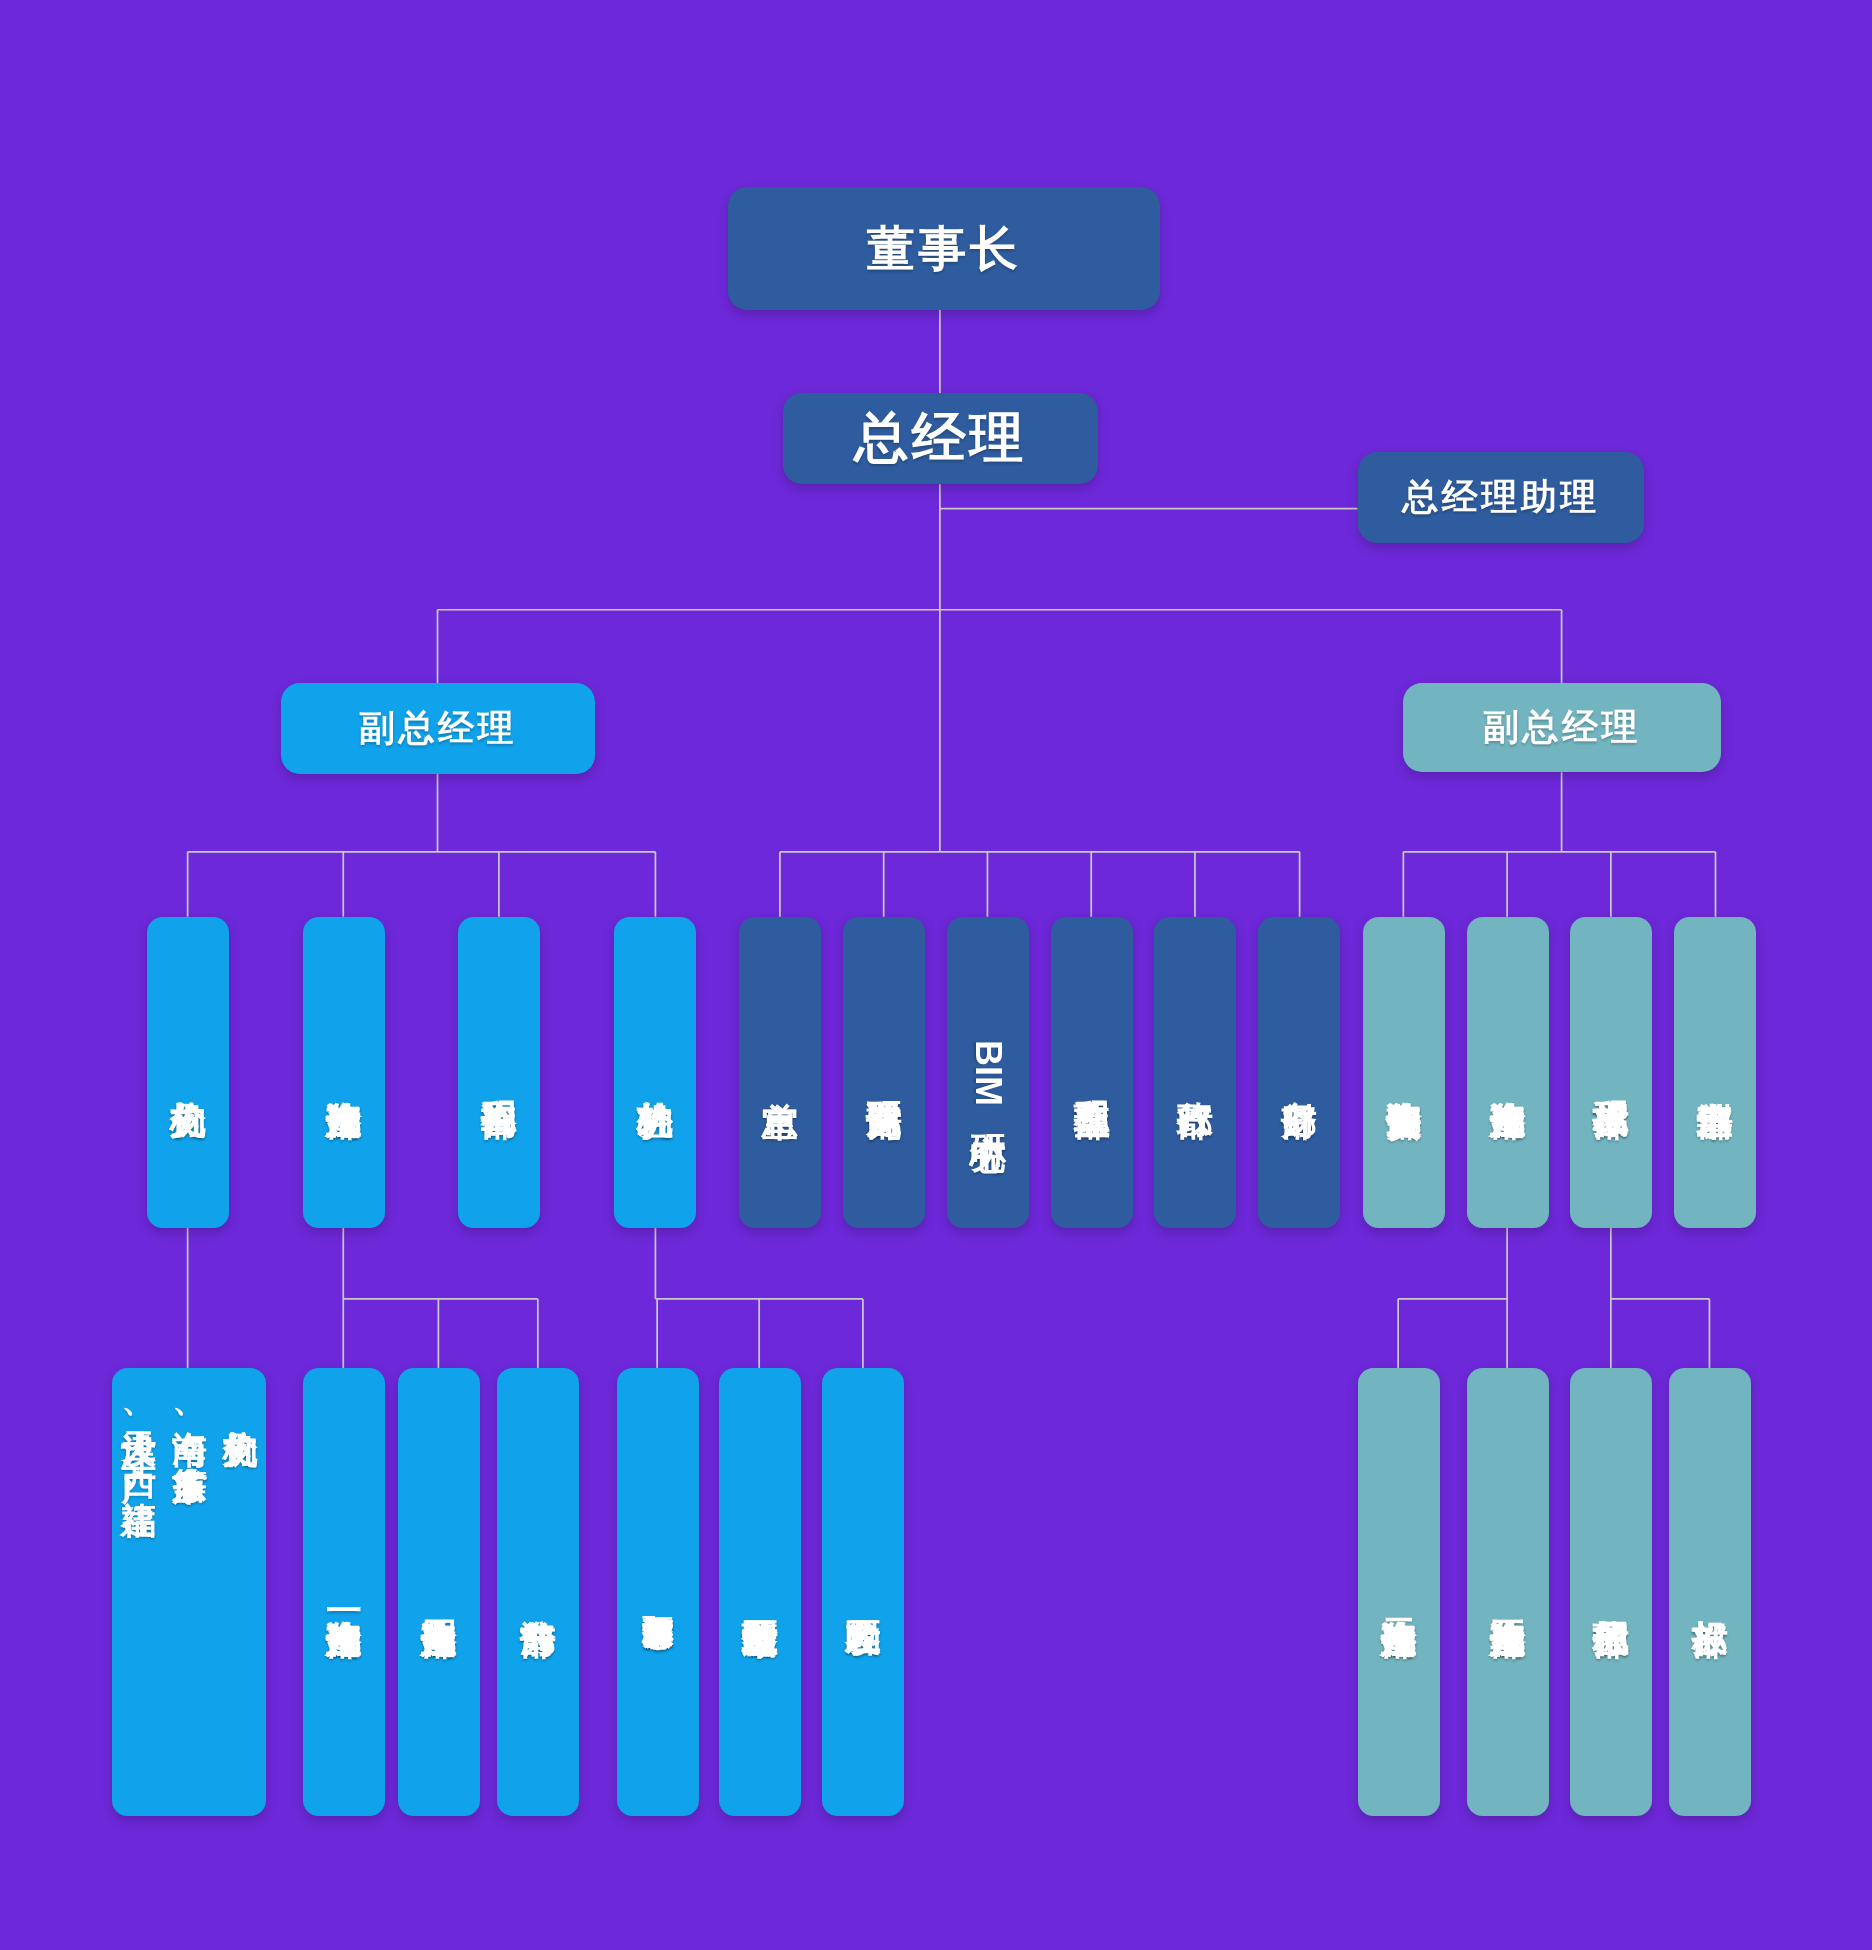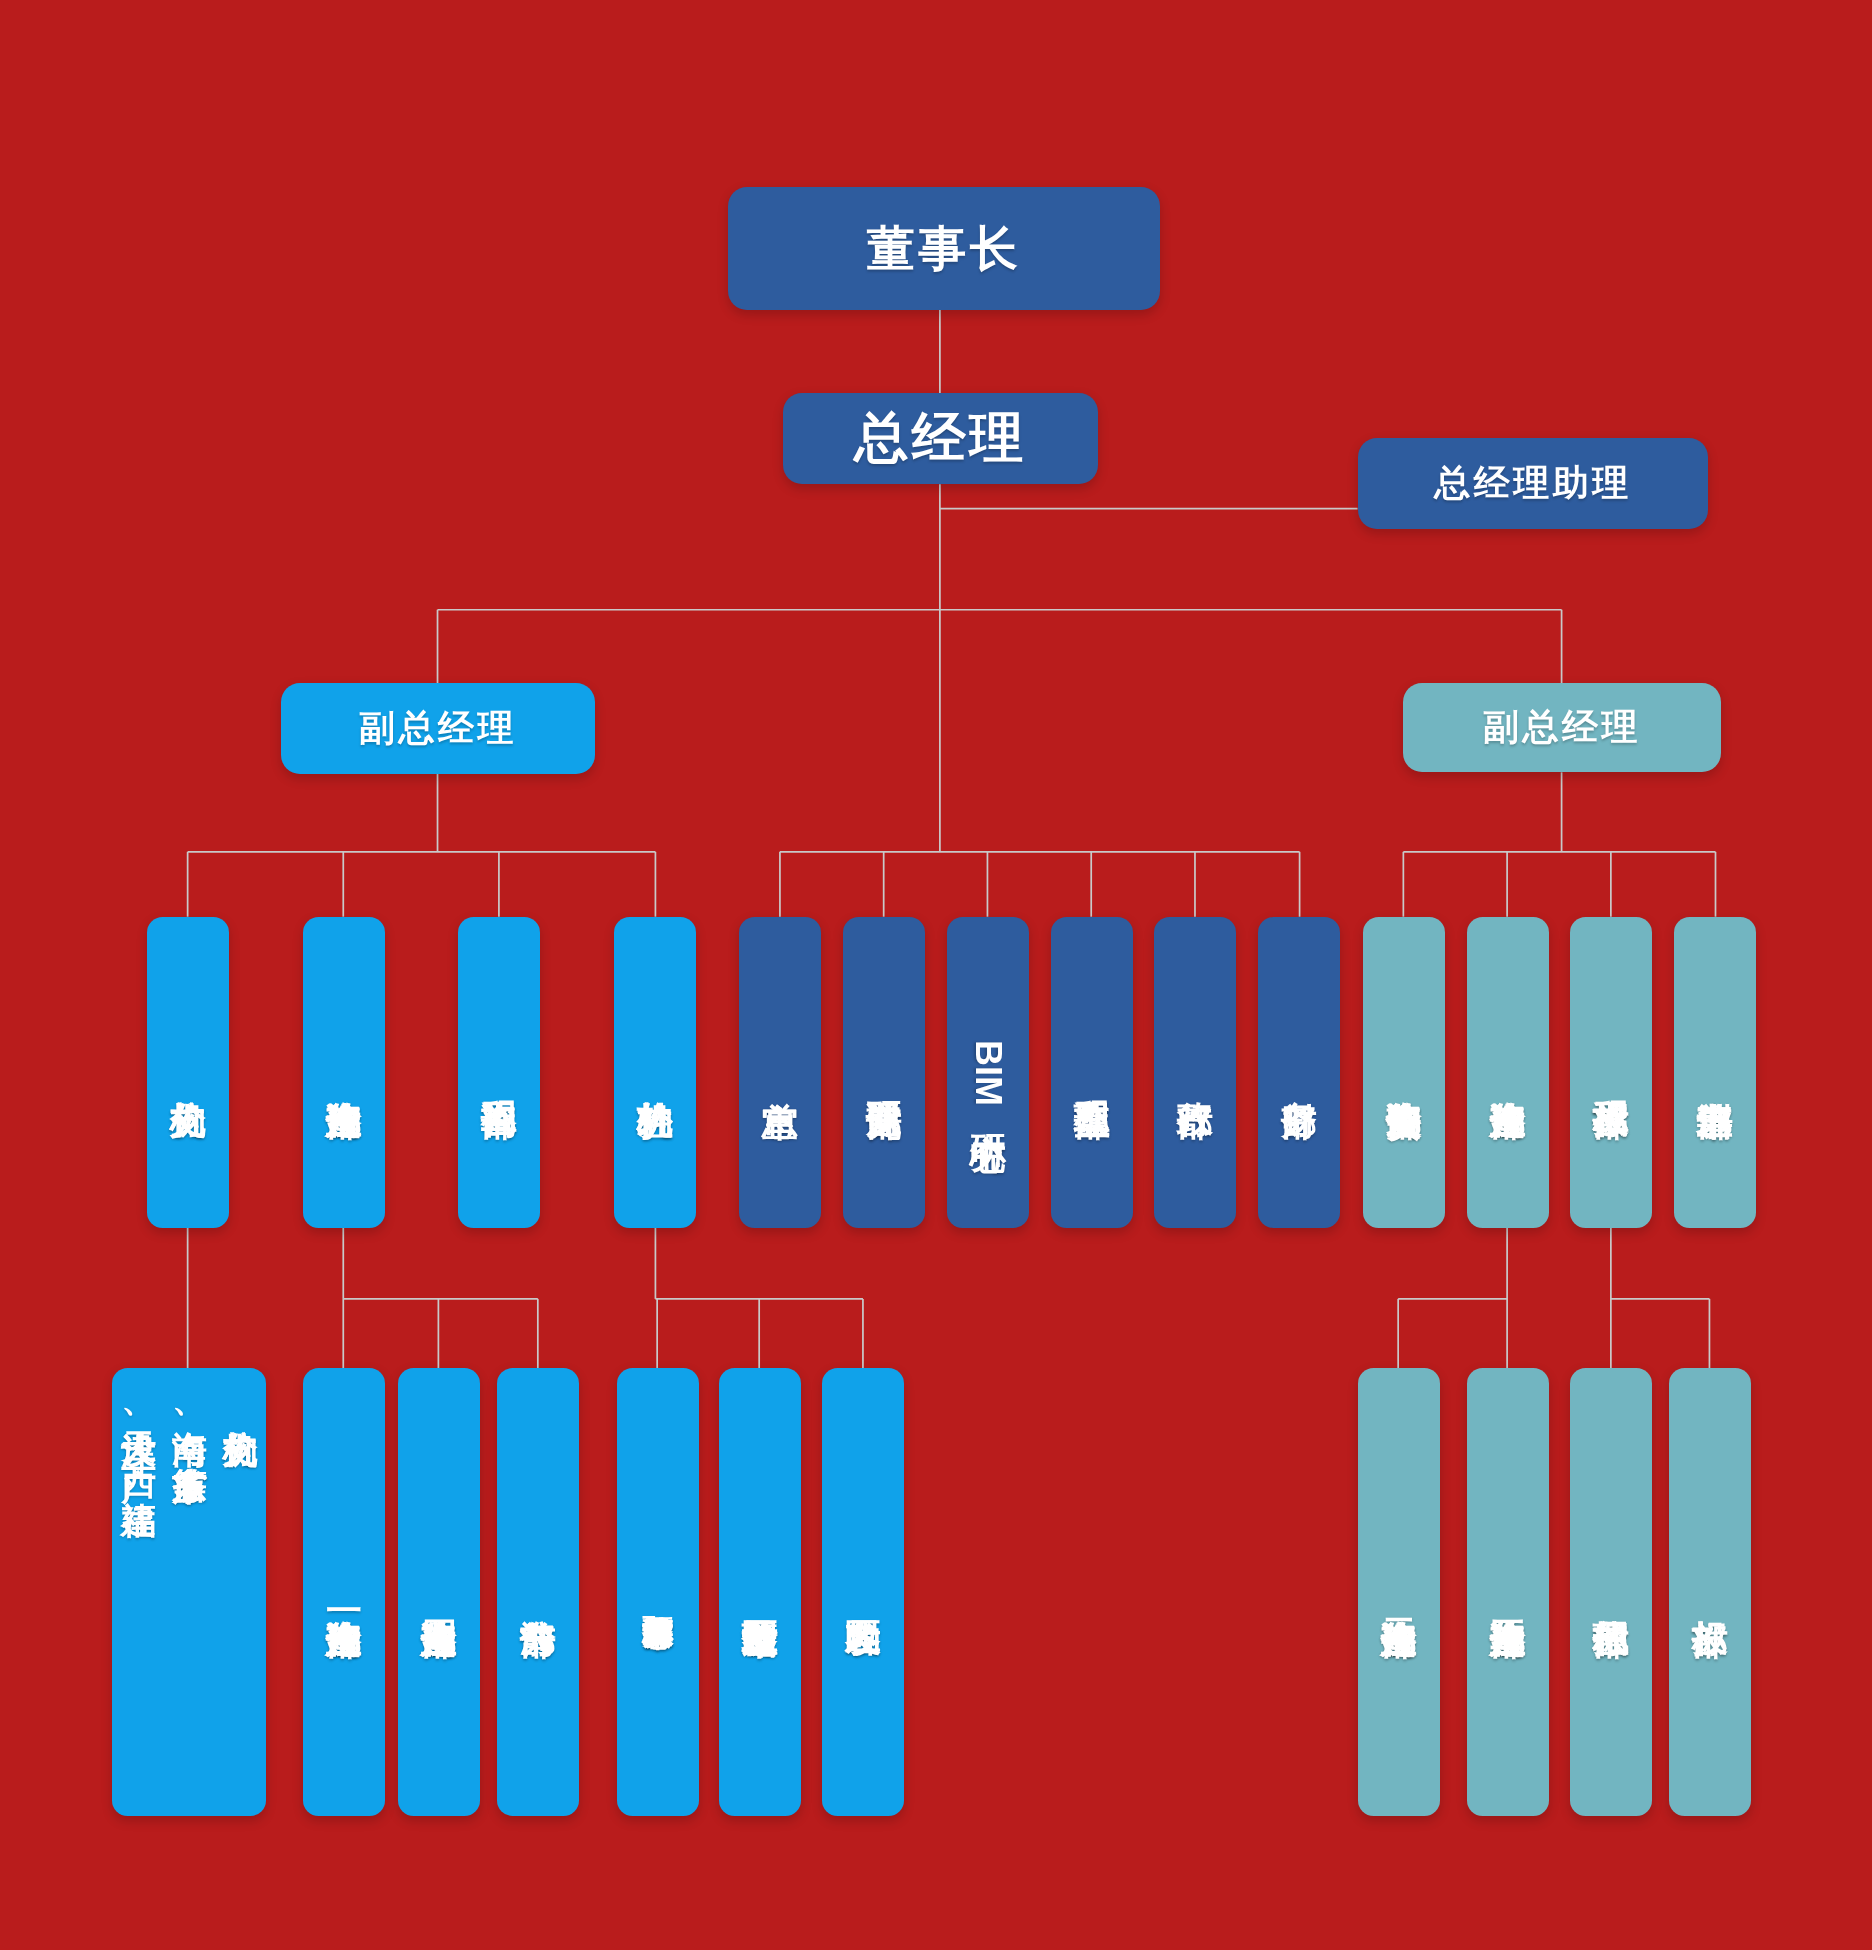--- a/index.html
+++ b/index.html
@@ -1,19 +1,19 @@
 <!DOCTYPE html>
 <html style="font-size:14px"><head>
 <meta charset="utf-8">
 <style>
   html,body{margin:0;padding:0;background:#ffffff;}
   #stage{
     position:relative;
     width:1872px;height:1951px;
-    background:#b91c1c;
+    background:#6d28d9;
     font-family:"Liberation Sans","DejaVu Sans",sans-serif;
     overflow:hidden;
   }
   #wires{position:absolute;left:0;top:0;z-index:1;}
   .node{
     position:absolute;z-index:2;
     display:flex;align-items:center;justify-content:center;
     color:#ffffff;font-weight:bold;
     box-shadow:0 4.3px 10.4px rgba(0,0,0,0.18);
     text-shadow:0 1.7px 2.6px rgba(0,0,0,0.22);
@@ -94,21 +94,21 @@
   </svg>
 
   <div class="node dark hnode" style="left:728px;top:187px;width:432px;height:123px;font-size:48px">
     <span>董事长</span>
   </div>
 
   <div class="node dark hnode" style="left:783px;top:393px;width:315px;height:91px;font-size:54px">
     <span>总经理</span>
   </div>
 
-  <div class="node dark hnode" style="left:1358px;top:438px;width:350px;height:91px;font-size:36px">
+  <div class="node dark hnode" style="left:1358px;top:452px;width:286px;height:91px;font-size:36px">
     <span>总经理助理</span>
   </div>
 
   <div class="node bright hnode" style="left:281px;top:683px;width:314px;height:91px;font-size:36px">
     <span>副总经理</span>
   </div>
 
   <div class="node teal hnode" style="left:1403px;top:683px;width:318px;height:89px;font-size:36px">
     <span>副总经理</span>
   </div>

